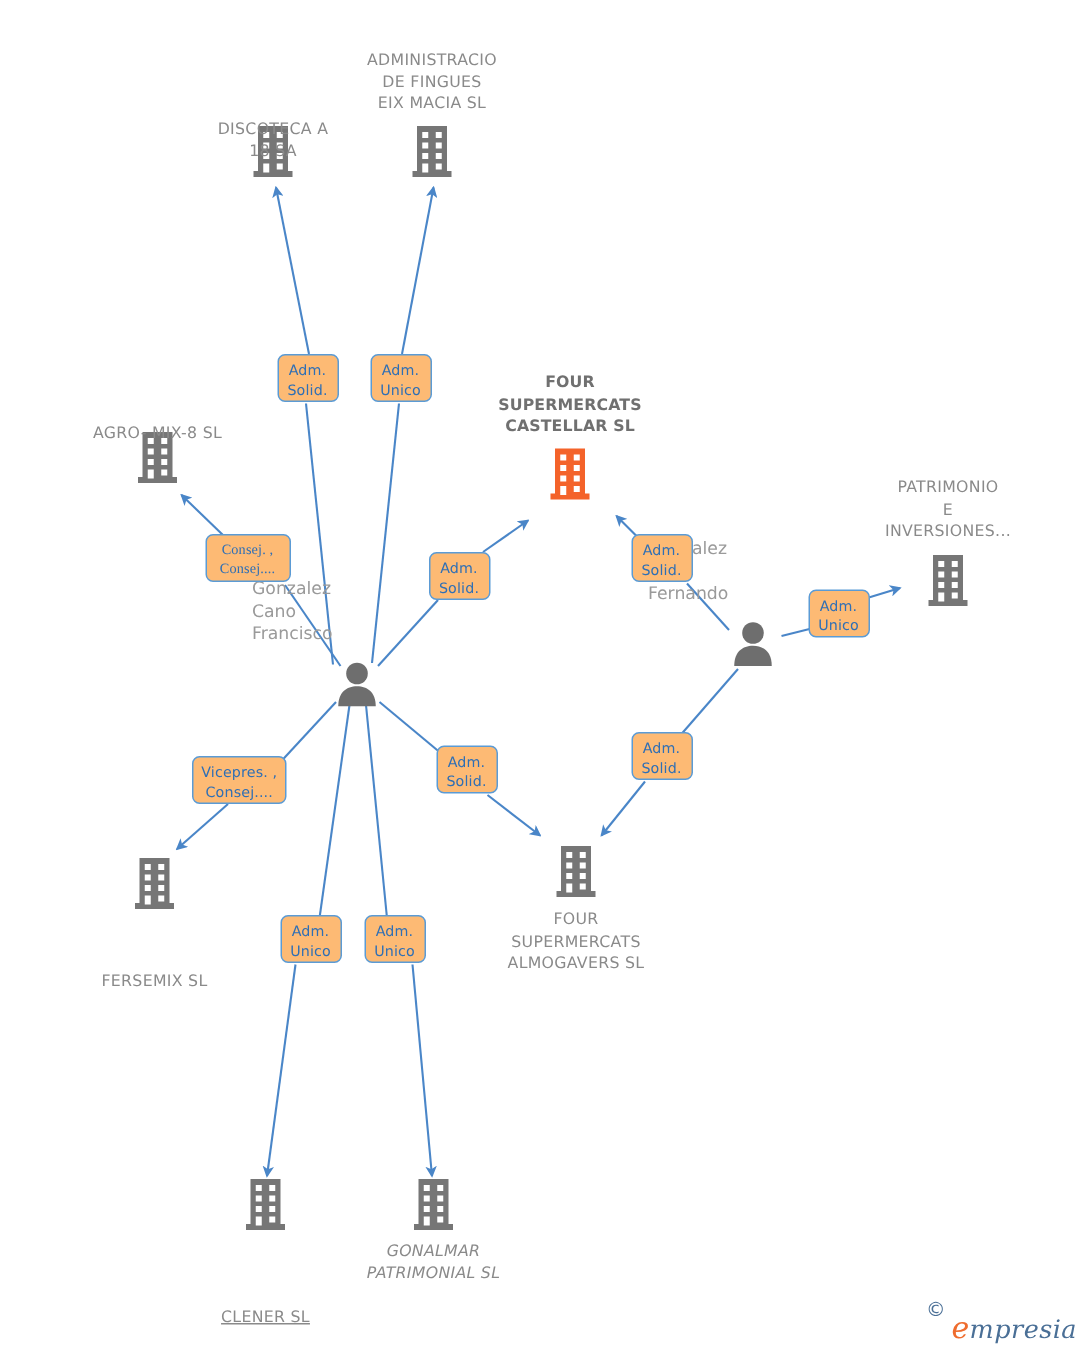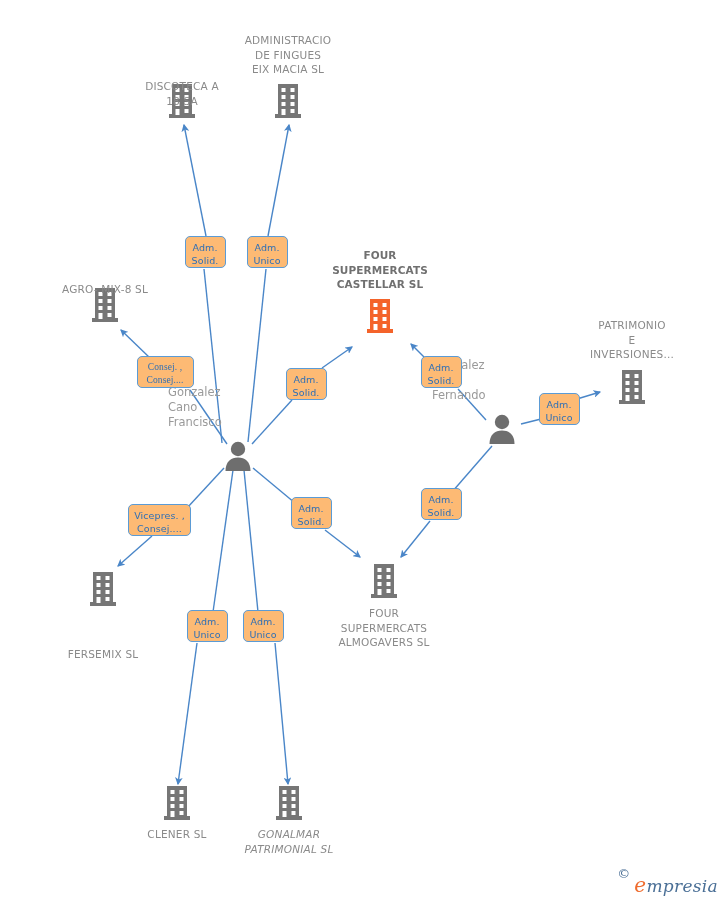--- a/index.html
+++ b/index.html
@@ -262,21 +262,21 @@
           <rect x="8.5" y="5" width="4" height="4" fill="#ffffff"></rect>
           <rect x="17.5" y="5" width="4" height="4" fill="#ffffff"></rect>
           <rect x="8.5" y="12" width="4" height="4" fill="#ffffff"></rect>
           <rect x="17.5" y="12" width="4" height="4" fill="#ffffff"></rect>
           <rect x="8.5" y="19" width="4" height="4" fill="#ffffff"></rect>
           <rect x="17.5" y="19" width="4" height="4" fill="#ffffff"></rect>
           <rect x="8.5" y="26" width="4" height="6" fill="#ffffff"></rect>
           <rect x="17.5" y="26" width="4" height="4" fill="#ffffff"></rect>
         </svg>
       </div>
-      <div class="node-label" style="width: 150px; left: 102px; top: 827px;">CLENER SL</div>
+      <div class="node-label" style="width: 150px; left: 102px; top: 871px; text-decoration: underline;">CLENER SL</div>
       <div class="company" style="left: 274px; top: 785px;">
         <svg width="30" height="36" viewBox="0 0 30 36">
           <rect x="5" y="1" width="20" height="31" fill="#767676"></rect>
           <rect x="2" y="31" width="26" height="4" fill="#767676"></rect>
           <rect x="8.5" y="5" width="4" height="4" fill="#ffffff"></rect>
           <rect x="17.5" y="5" width="4" height="4" fill="#ffffff"></rect>
           <rect x="8.5" y="12" width="4" height="4" fill="#ffffff"></rect>
           <rect x="17.5" y="12" width="4" height="4" fill="#ffffff"></rect>
           <rect x="8.5" y="19" width="4" height="4" fill="#ffffff"></rect>
           <rect x="17.5" y="19" width="4" height="4" fill="#ffffff"></rect>

